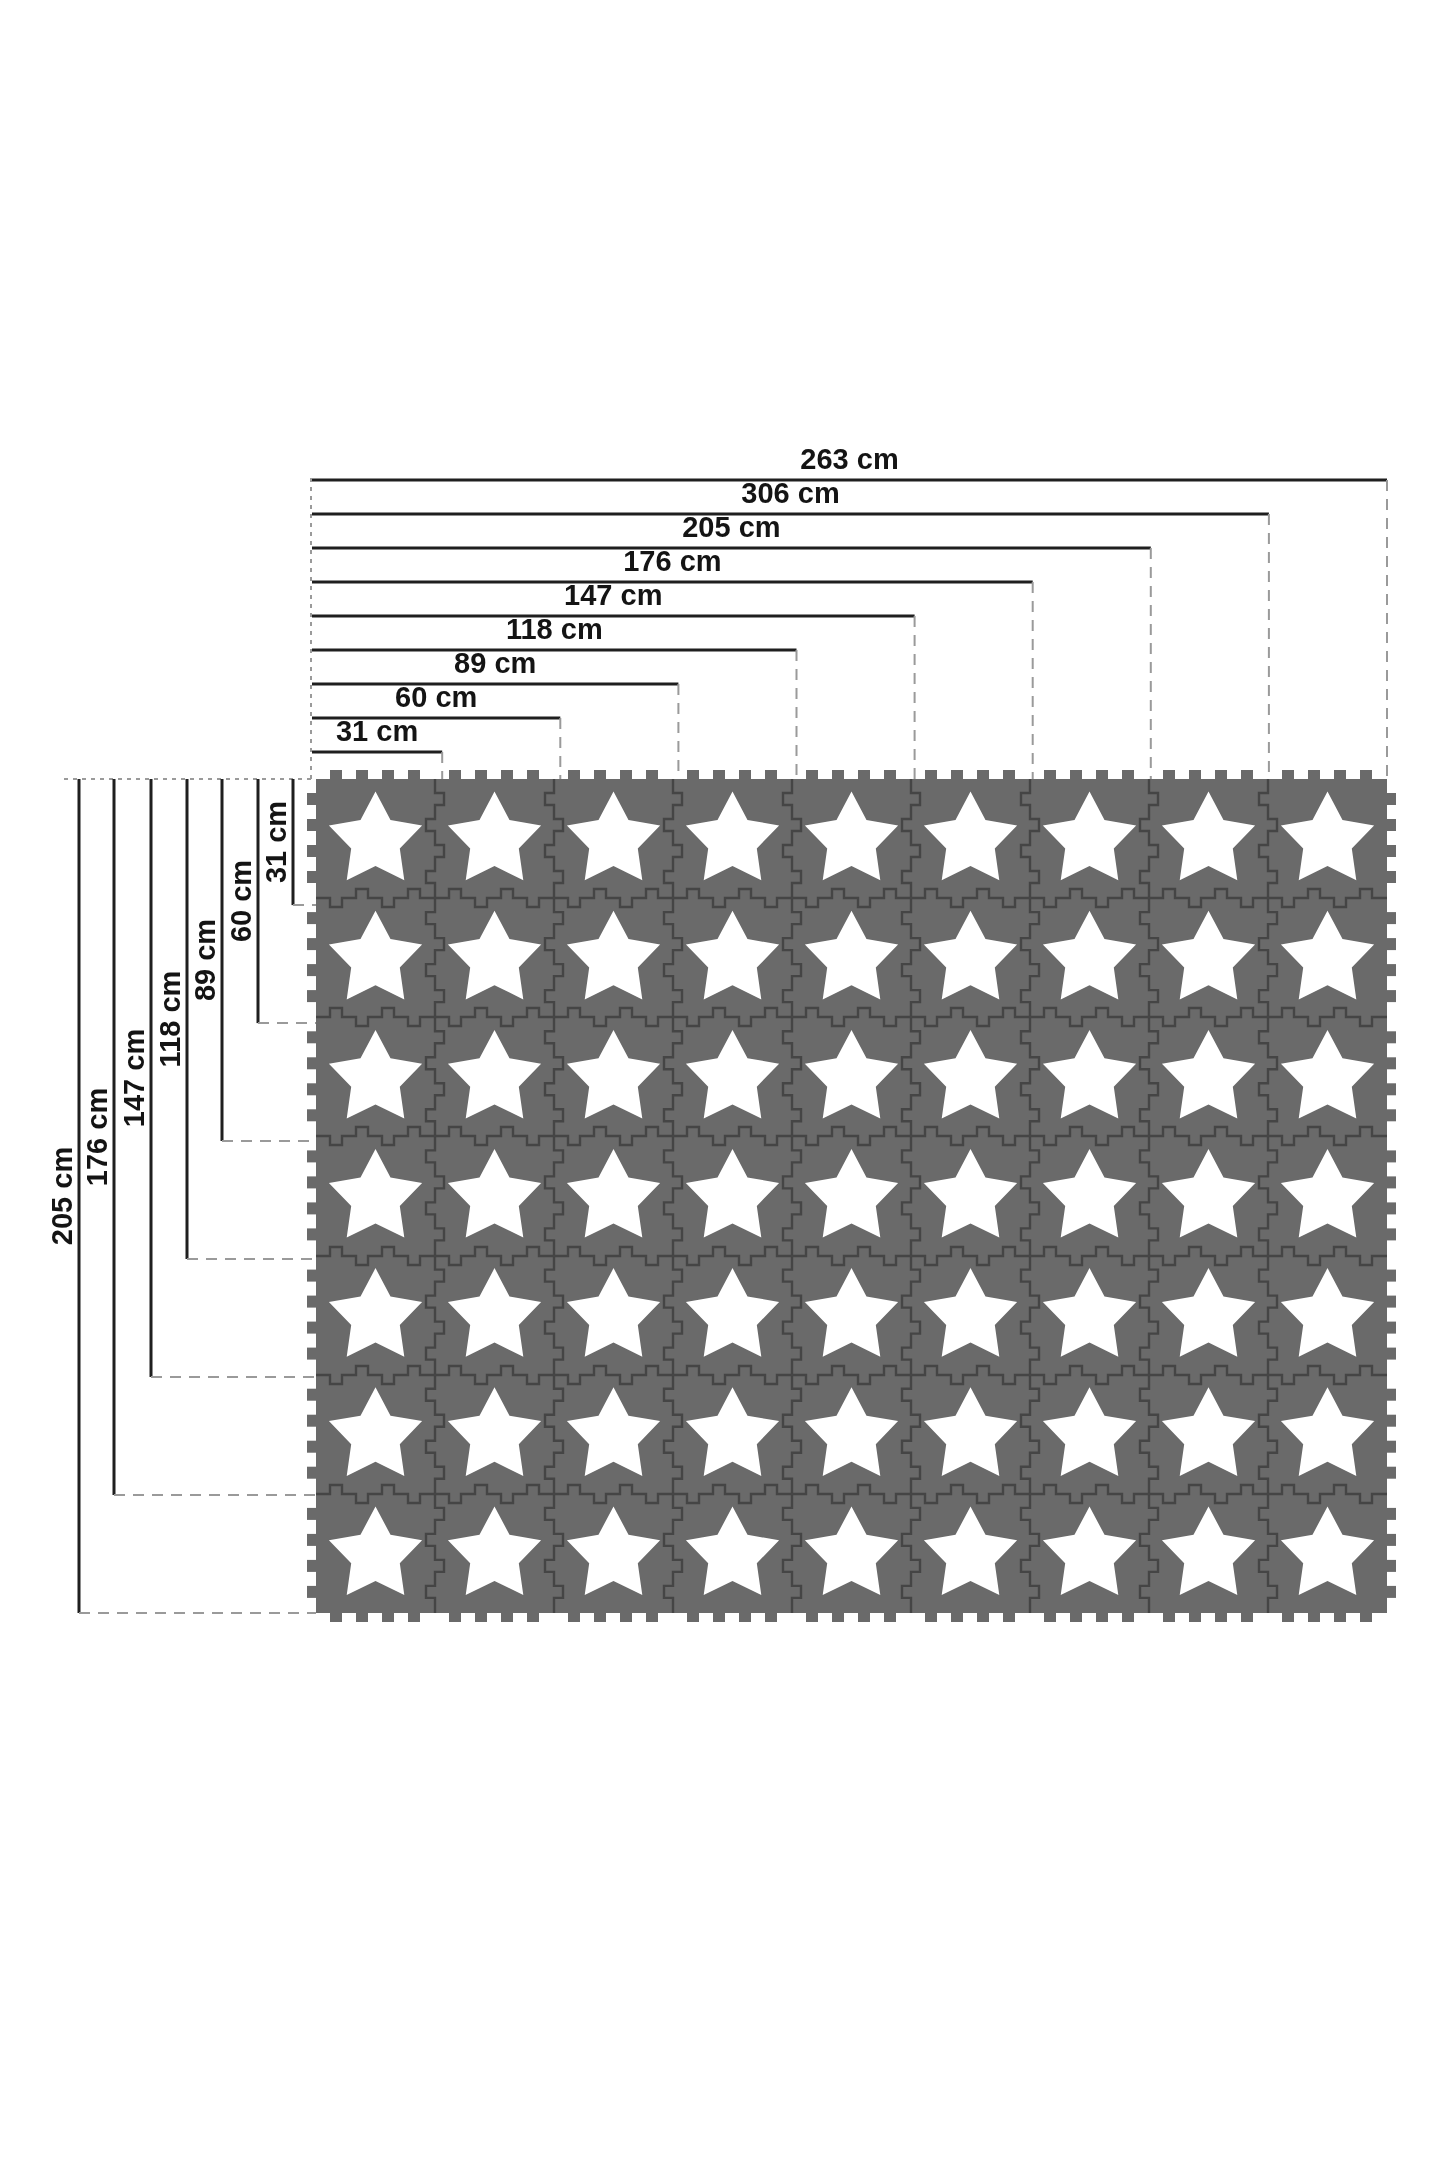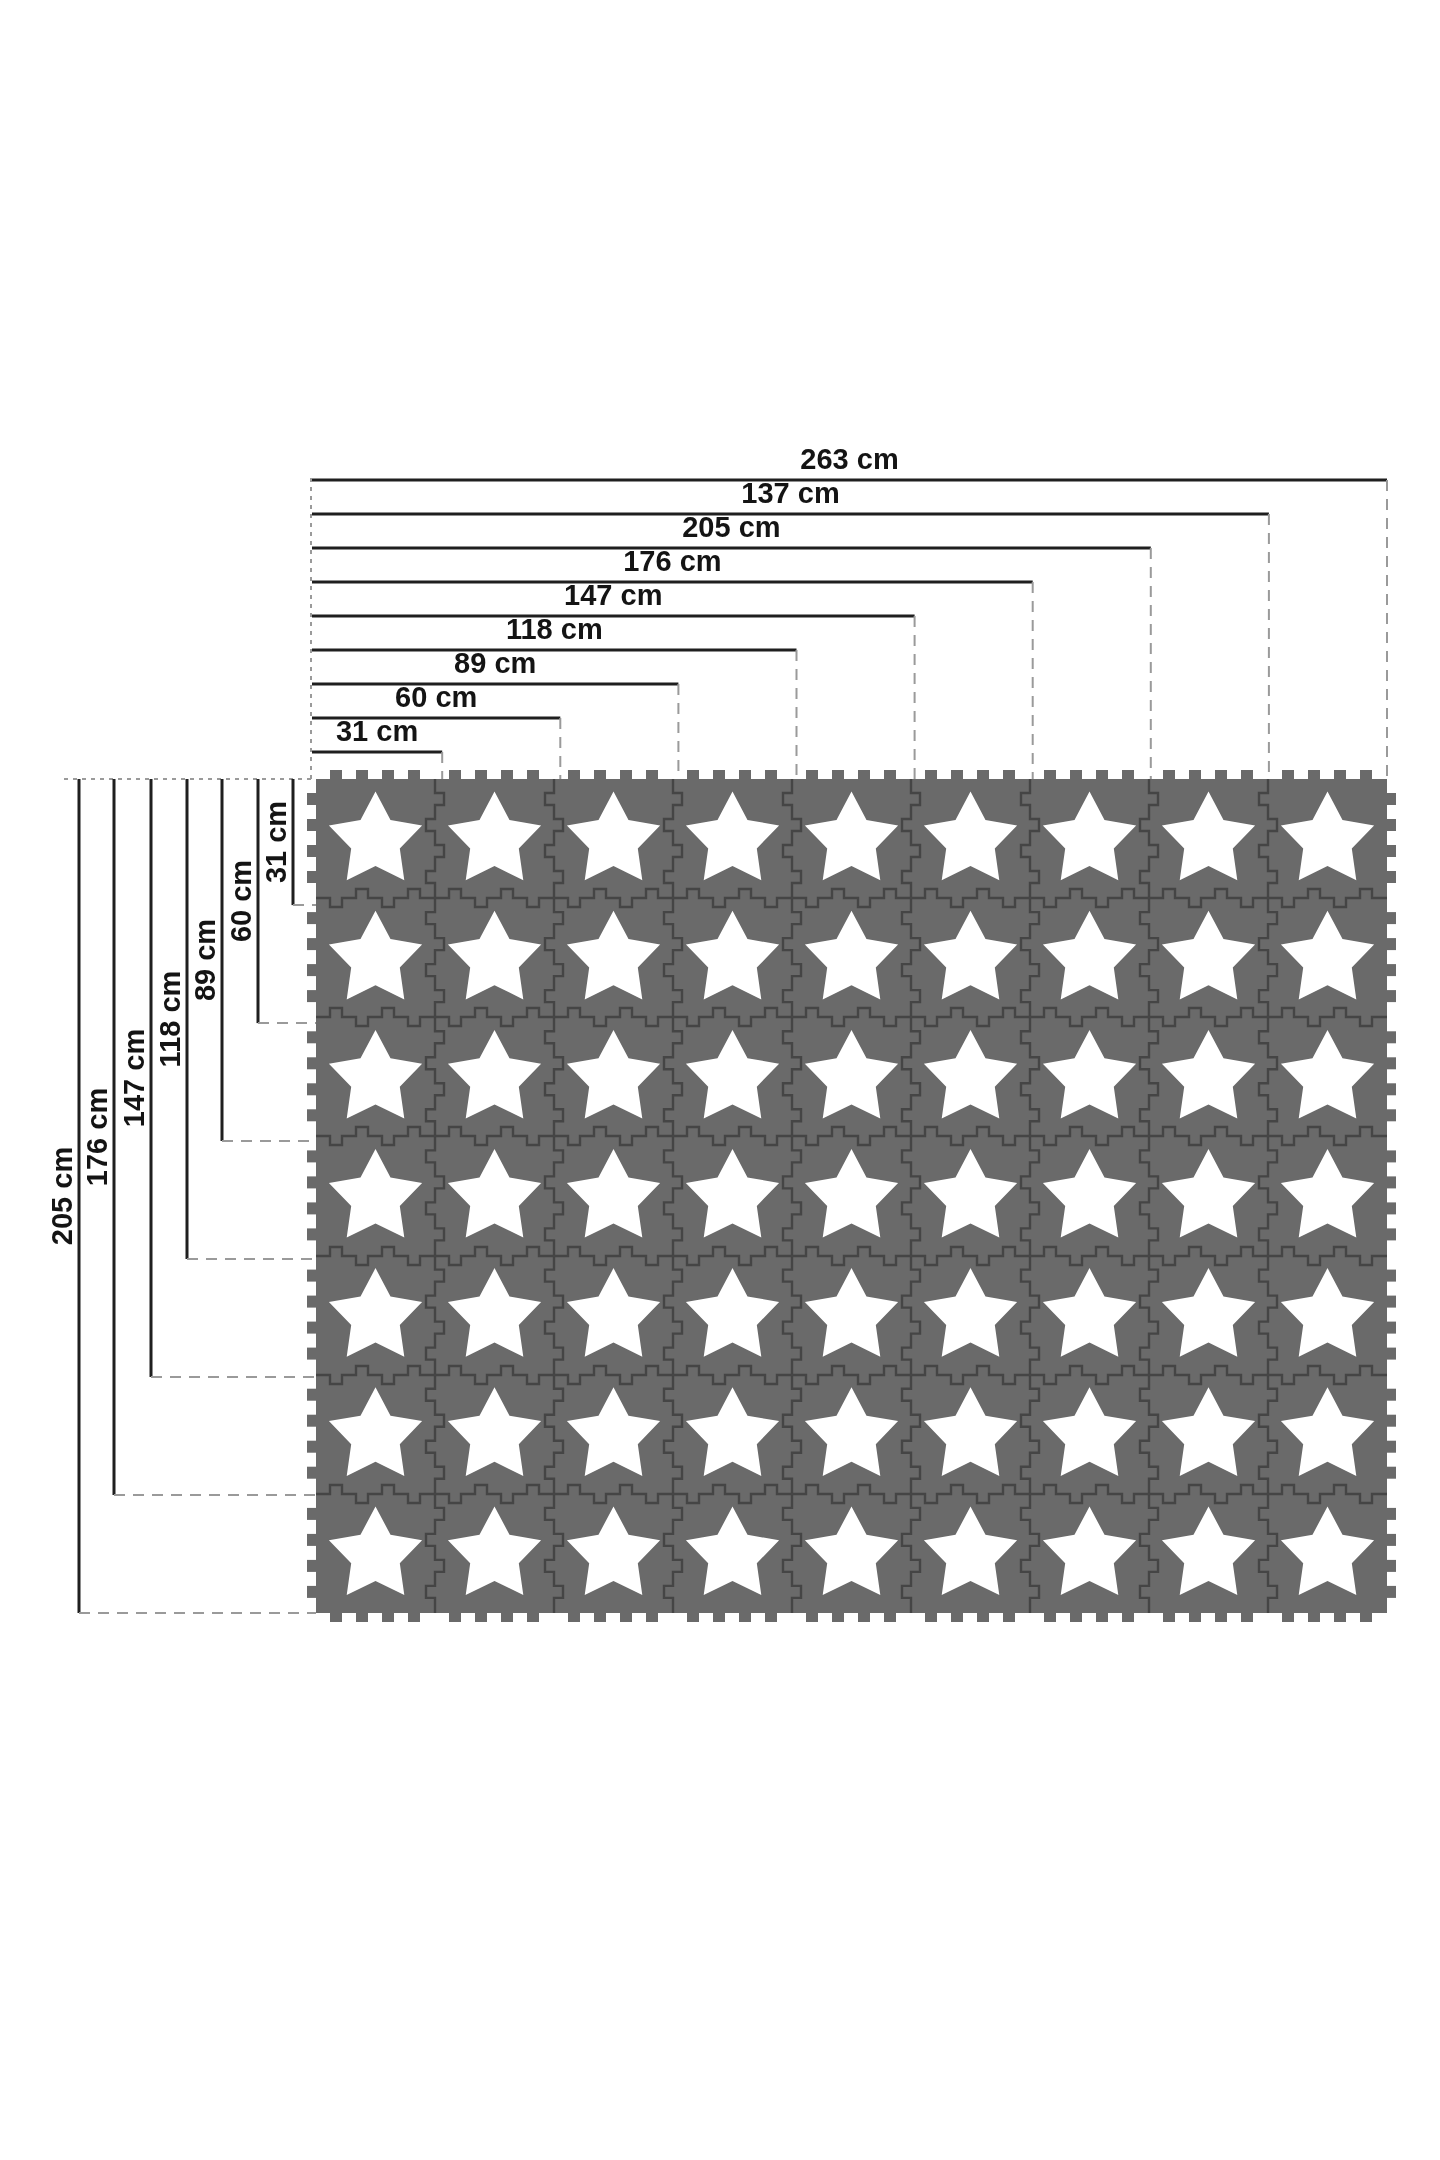--- a/index.html
+++ b/index.html
@@ -359,21 +359,21 @@
       <line x1="187" y1="1259.1" x2="316" y2="1259.1" stroke="#9a9a9a" stroke-width="2" stroke-dasharray="11 8"></line>
       <line x1="222" y1="779" x2="222" y2="1141.1" stroke="#1f1f1f" stroke-width="3"></line>
       <line x1="222" y1="1141.1" x2="316" y2="1141.1" stroke="#9a9a9a" stroke-width="2" stroke-dasharray="11 8"></line>
       <line x1="258" y1="779" x2="258" y2="1023.1" stroke="#1f1f1f" stroke-width="3"></line>
       <line x1="258" y1="1023.1" x2="316" y2="1023.1" stroke="#9a9a9a" stroke-width="2" stroke-dasharray="11 8"></line>
       <line x1="293" y1="779" x2="293" y2="905.1" stroke="#1f1f1f" stroke-width="3"></line>
       <line x1="293" y1="905.1" x2="316" y2="905.1" stroke="#9a9a9a" stroke-width="2" stroke-dasharray="11 8"></line>
     </svg>
   <div id="labels">
       <div class="dim-label top" style="left: 849.5px; top: 476px;">263 cm</div>
-      <div class="dim-label top" style="left: 790.5px; top: 510px;">137 cm</div>
+      <div class="dim-label top" style="left: 790.5px; top: 510px;">306 cm</div>
       <div class="dim-label top" style="left: 731.4px; top: 544px;">205 cm</div>
       <div class="dim-label top" style="left: 672.4px; top: 578px;">176 cm</div>
       <div class="dim-label top" style="left: 613.3px; top: 612px;">147 cm</div>
       <div class="dim-label top" style="left: 554.3px; top: 646px;">118 cm</div>
       <div class="dim-label top" style="left: 495.2px; top: 680px;">89 cm</div>
       <div class="dim-label top" style="left: 436.2px; top: 714px;">60 cm</div>
       <div class="dim-label top" style="left: 377.1px; top: 748px;">31 cm</div>
       <div class="dim-label left" style="left: 62px; top: 1196px;">205 cm</div>
       <div class="dim-label left" style="left: 97px; top: 1137px;">176 cm</div>
       <div class="dim-label left" style="left: 134px; top: 1078px;">147 cm</div>

